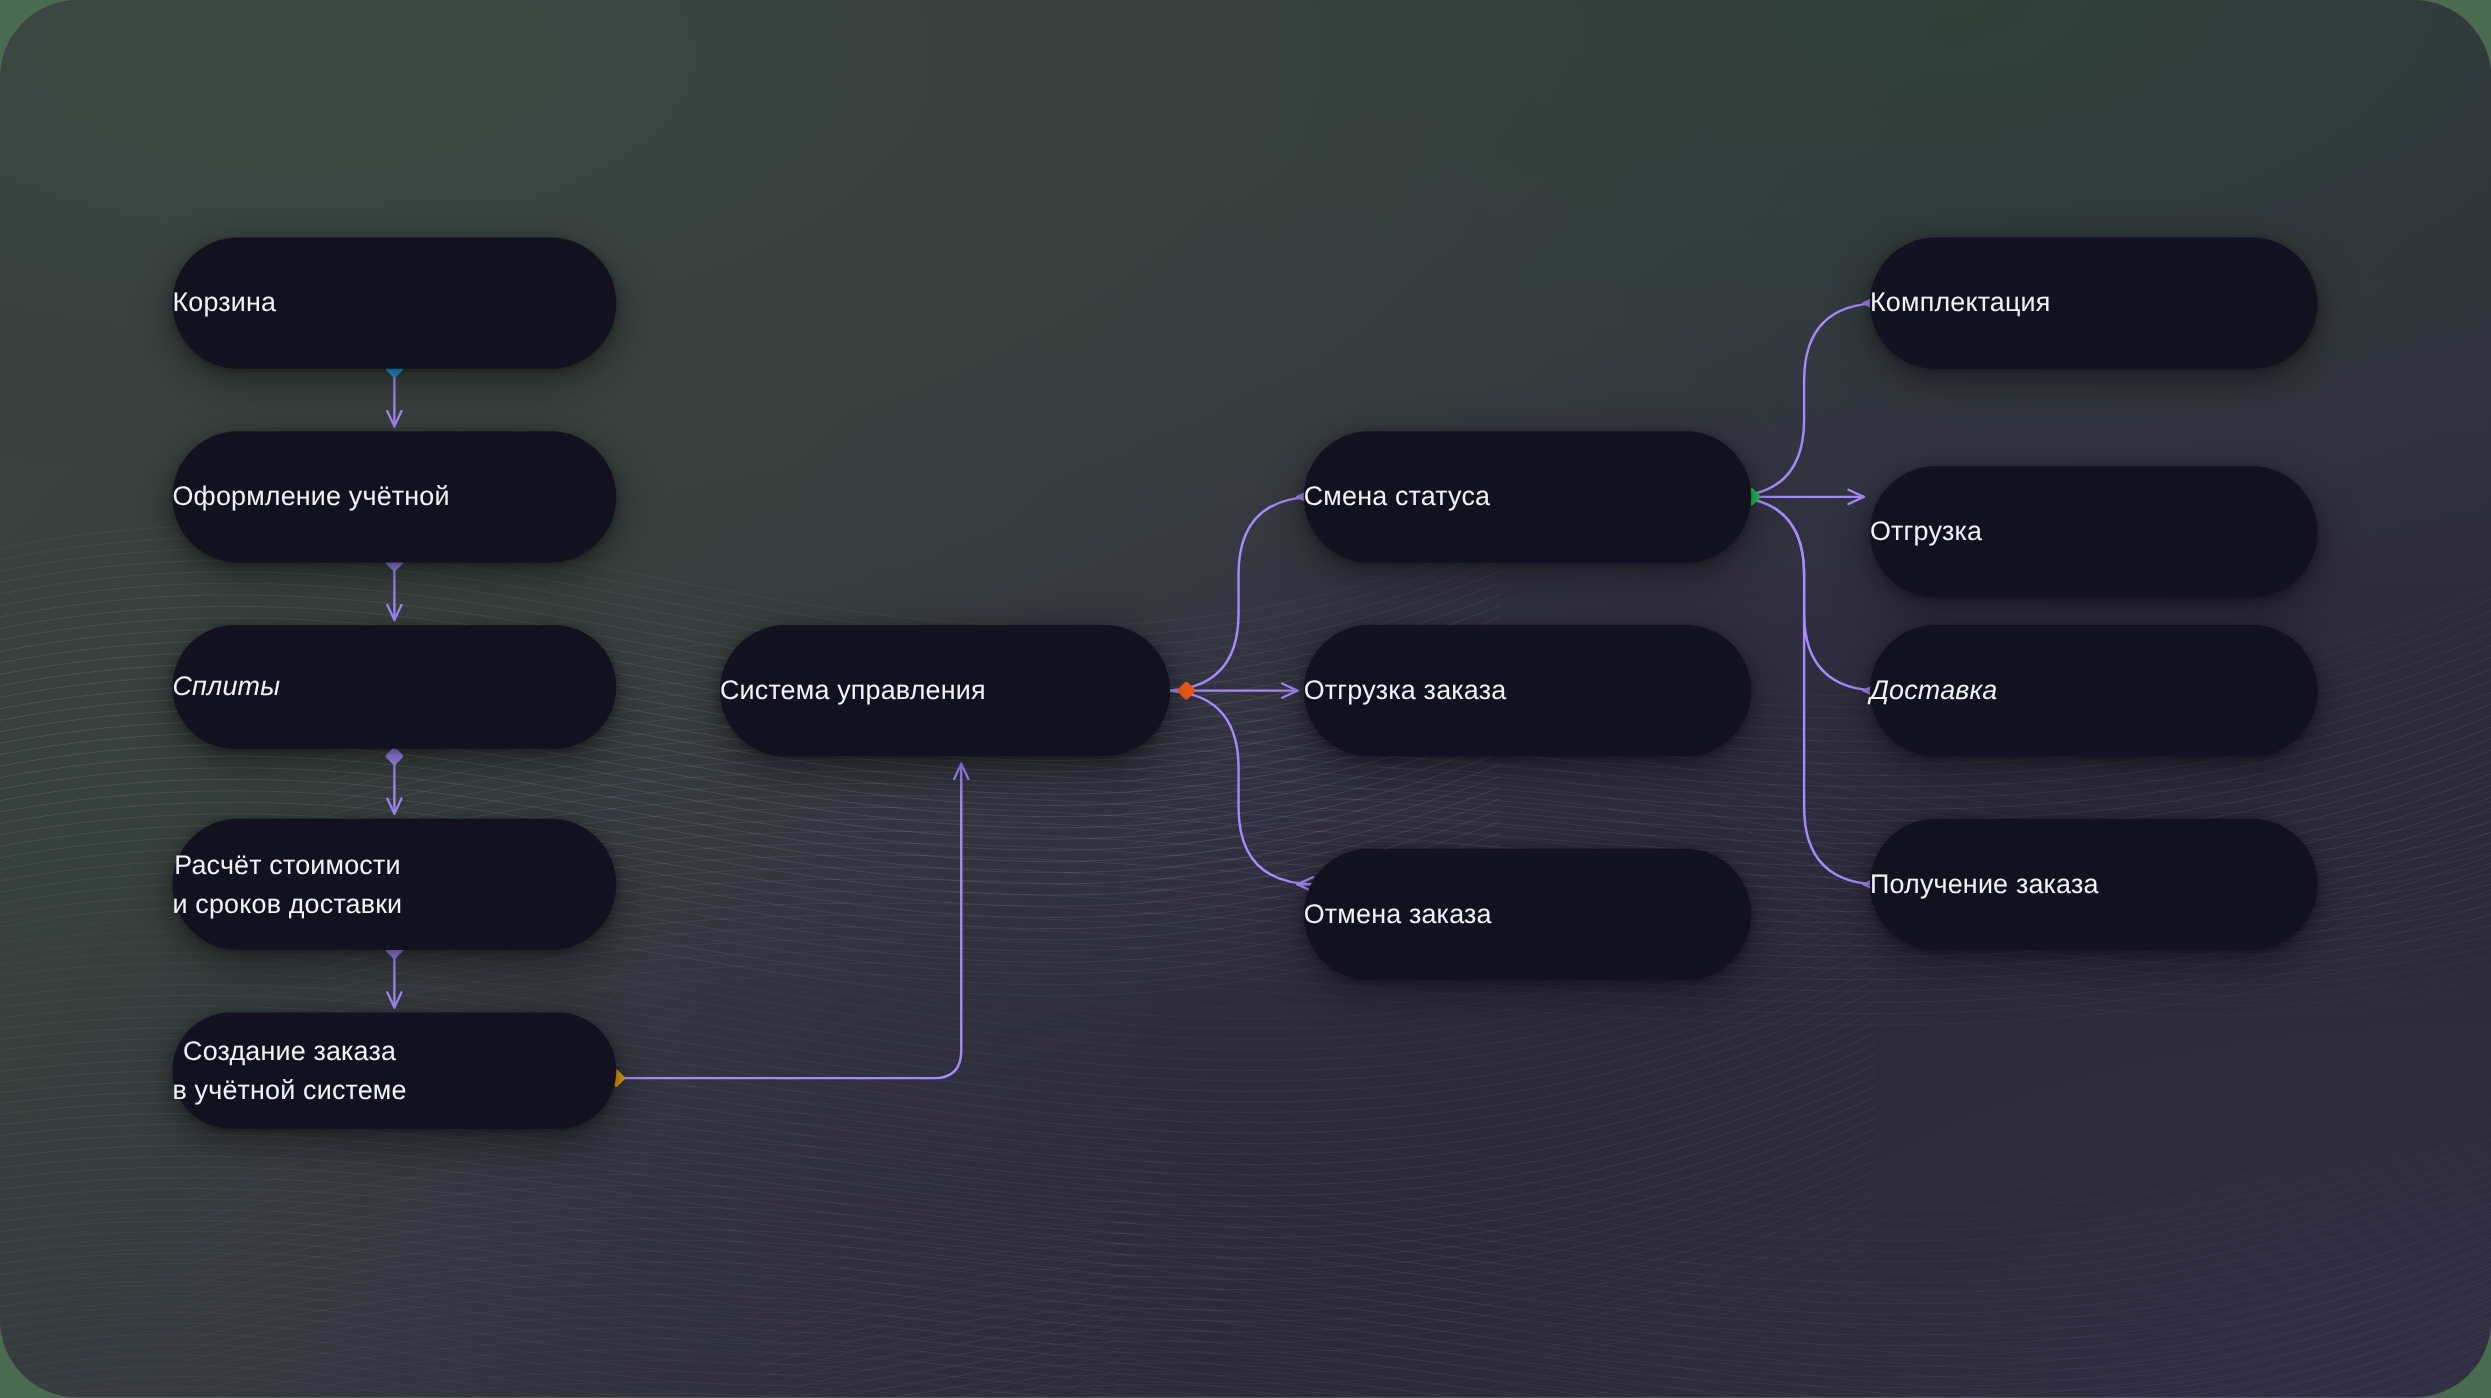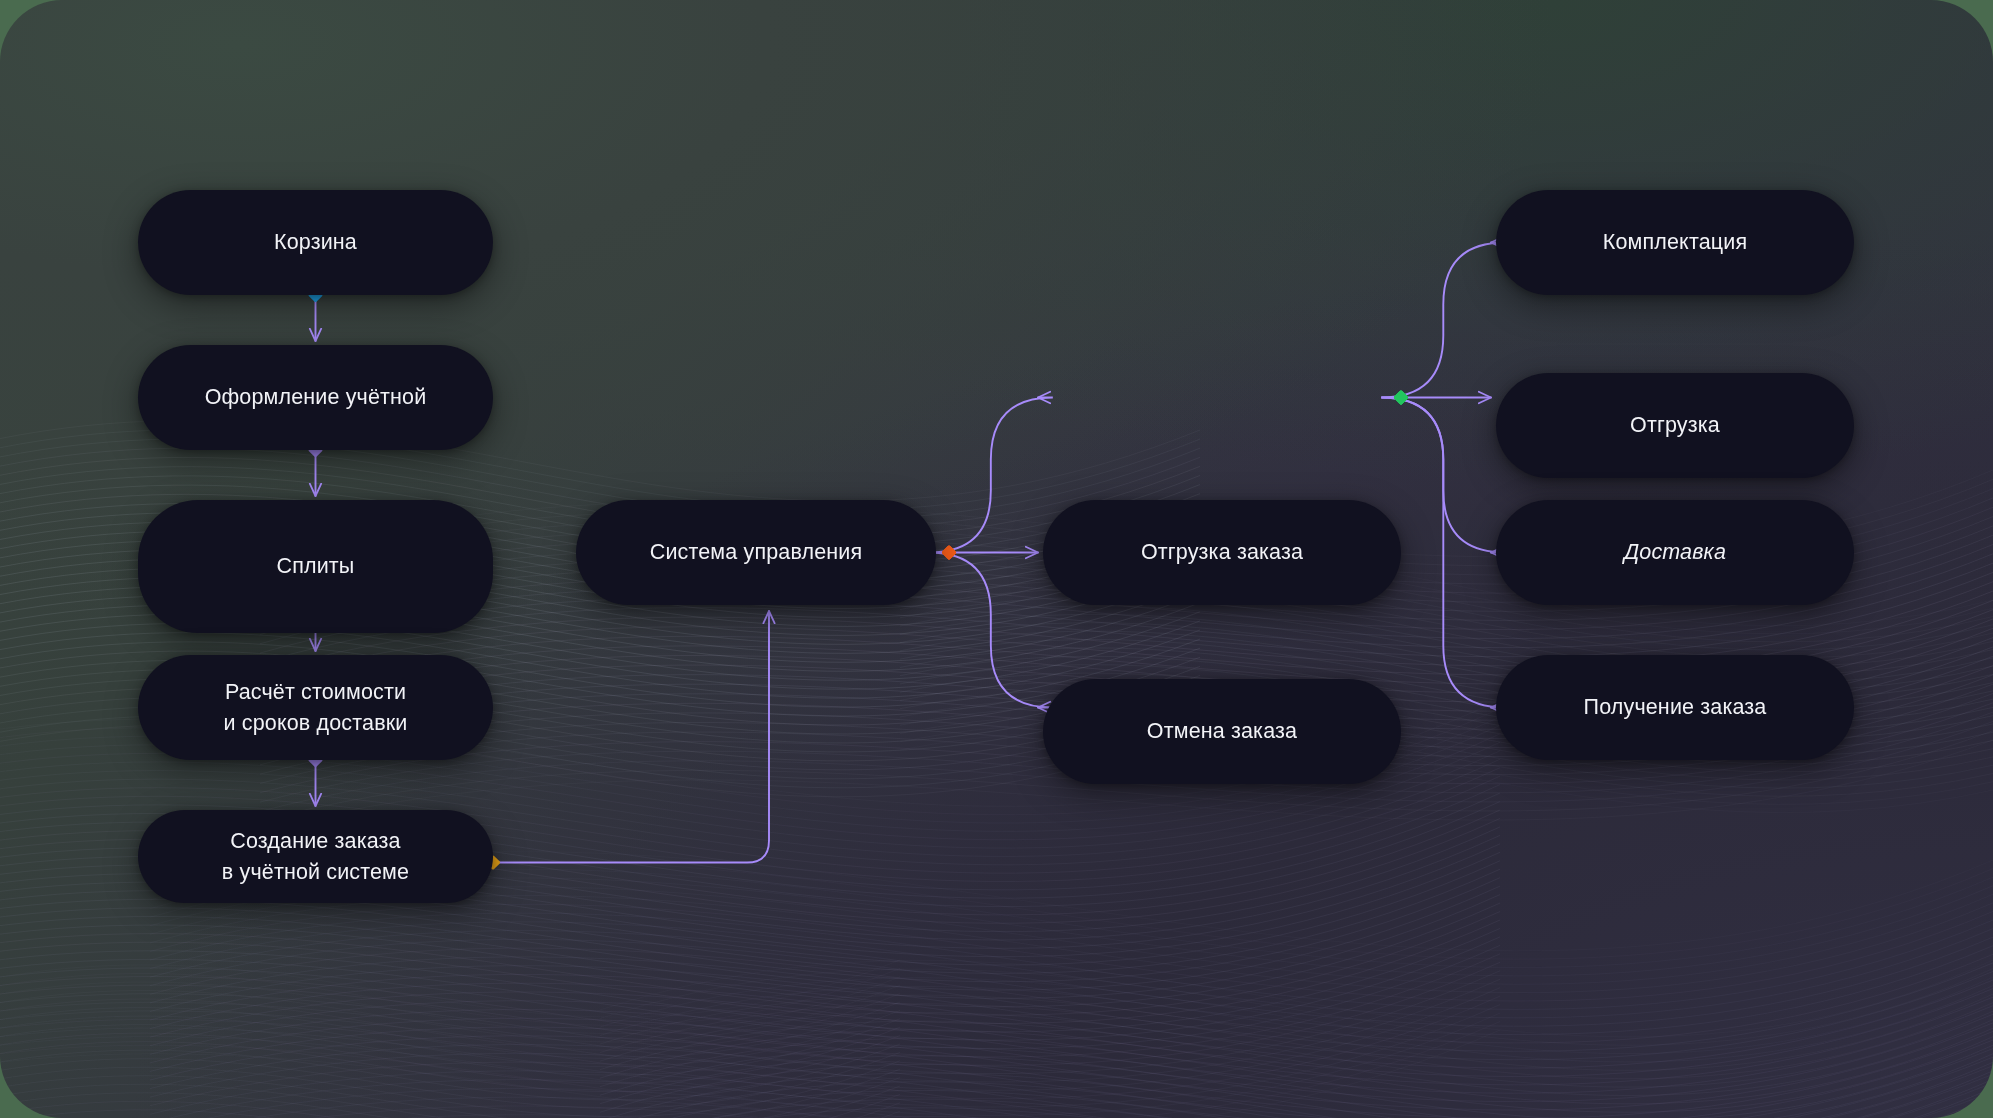--- a/index.html
+++ b/index.html
@@ -17,21 +17,21 @@
       radial-gradient(130% 110% at 100% 100%, #312f42 0%, #2c2a3a 35%, rgba(44,42,58,0) 72%),
       linear-gradient(135deg, #3a453f 0%, #36403c 26%, #343343 58%, #2c2a3a 100%);
   }
   #waves { position:absolute; inset:0; pointer-events:none; }
   #nodes, #edges { position:absolute; inset:0; }
   #edges { pointer-events:none; }
   .card {
     position:absolute;
     background:#111120;
     border-radius:60px;
-    display:flex; align-items:center; justify-content:center;
+    display:flex; align-items:center; justify-content:flex-start;
     text-align:center;
     color:#f2f3f7;
     font-size:21.5px;
     line-height:1.42;
     letter-spacing:.15px;
     box-shadow:0 10px 34px rgba(0,0,0,.42), 0 2px 8px rgba(0,0,0,.3);
     white-space:pre-line;
   }
 </style>
 </head>
@@ -306,26 +306,27 @@
         <rect x="1395.6" y="392.1" width="10.8" height="10.8" rx="1.6" transform="rotate(45 1401 397.5)" fill="#22c55e"></rect>
         <rect x="1395.6" y="392.1" width="10.8" height="10.8" rx="1.6" transform="rotate(45 1401 397.5)" fill="#22c55e"></rect>
         <rect x="1395.6" y="392.1" width="10.8" height="10.8" rx="1.6" transform="rotate(45 1401 397.5)" fill="#22c55e"></rect>
         <rect x="1395.6" y="392.1" width="10.8" height="10.8" rx="1.6" transform="rotate(45 1401 397.5)" fill="#22c55e"></rect>
       </g>
   </svg>
 
   <div id="nodes">
       <div class="card" style="left: 138px; top: 190px; width: 355px; height: 105px;"><span>Корзина</span></div>
       <div class="card" style="left: 138px; top: 345px; width: 355px; height: 105px;"><span>Оформление учётной</span></div>
-      <div class="card" style="left: 138px; top: 500px; width: 355px; height: 133px;"><span>Сплиты</span></div>
+      <div class="card" style="left: 138px; top: 500px; width: 355px; height: 99px; font-style: italic;"><span>Сплиты</span></div>
       <div class="card" style="left: 138px; top: 655px; width: 355px; height: 105px;"><span>Расчёт стоимости
 и сроков доставки</span></div>
       <div class="card" style="left: 138px; top: 810px; width: 355px; height: 93px;"><span>Создание заказа
 в учётной системе</span></div>
       <div class="card" style="left: 576px; top: 500px; width: 360px; height: 105px;"><span>Система управления</span></div>
+      <div class="card" style="left: 1043px; top: 345px; width: 358px; height: 105px;"><span>Смена статуса</span></div>
       <div class="card" style="left: 1043px; top: 500px; width: 358px; height: 105px;"><span>Отгрузка заказа</span></div>
       <div class="card" style="left: 1043px; top: 655px; width: 358px; height: 105px; margin-top: 24px;"><span>Отмена заказа</span></div>
       <div class="card" style="left: 1496px; top: 190px; width: 358px; height: 105px;"><span>Комплектация</span></div>
       <div class="card" style="left: 1496px; top: 345px; width: 358px; height: 105px; margin-top: 28px;"><span>Отгрузка</span></div>
       <div class="card" style="left: 1496px; top: 500px; width: 358px; height: 105px; font-style: italic;"><span>Доставка</span></div>
       <div class="card" style="left: 1496px; top: 655px; width: 358px; height: 105px;"><span>Получение заказа</span></div>
     </div>
 </div>
 
 </body></html>

